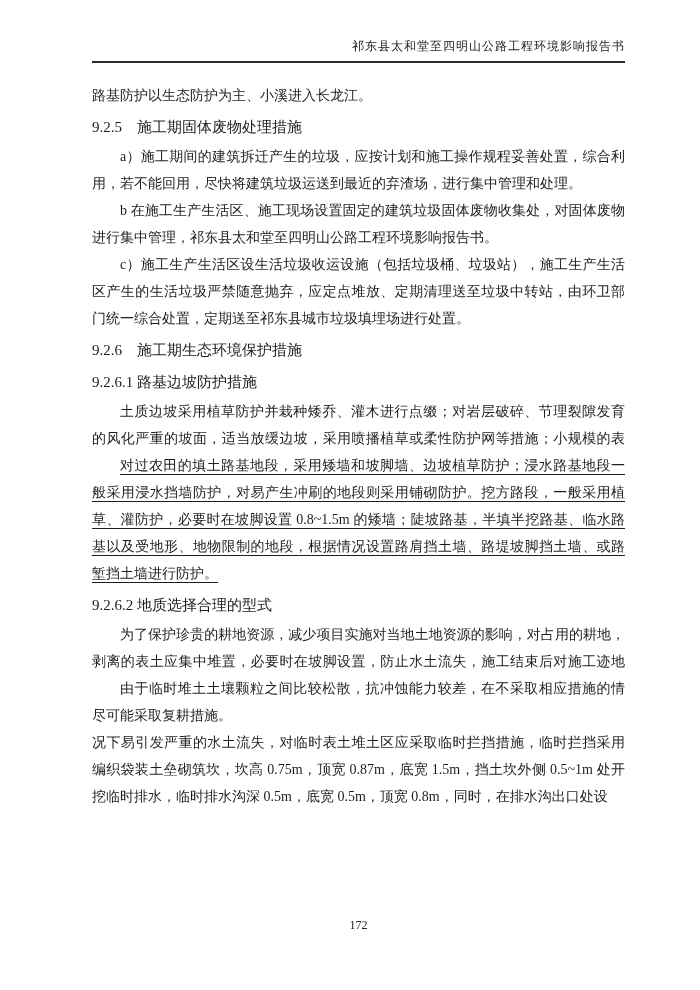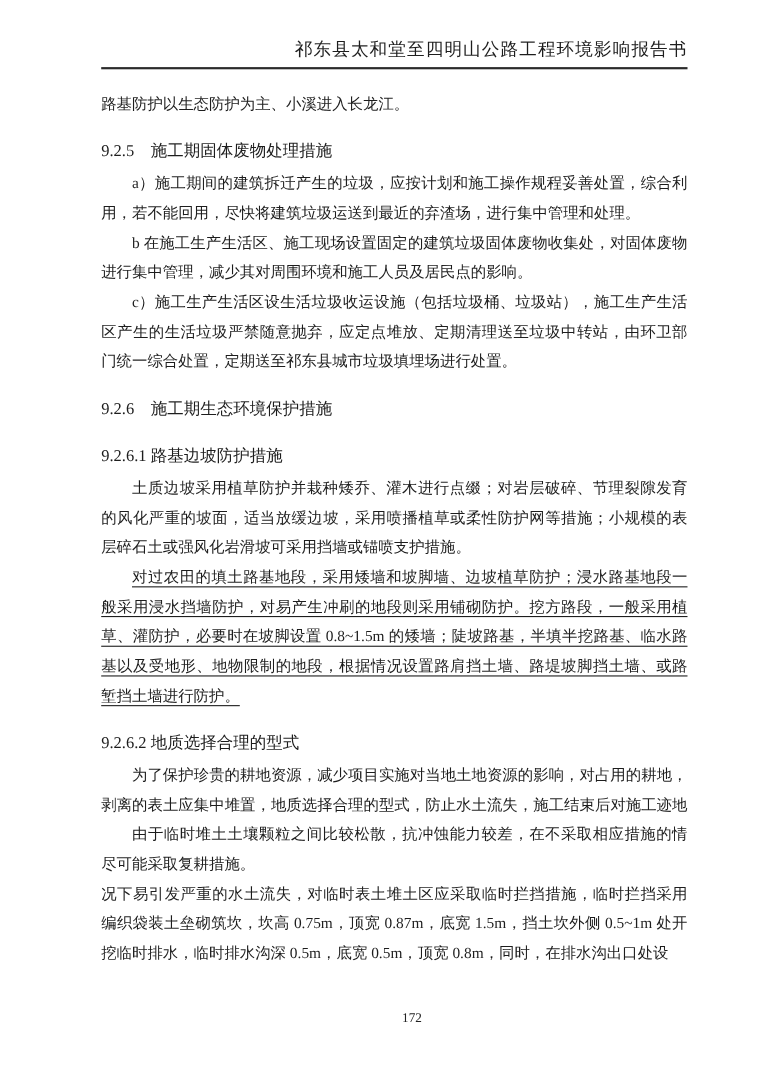--- a/index.html
+++ b/index.html
@@ -11,21 +11,21 @@
     font-family: "Liberation Serif", "DejaVu Serif", serif;
     color: #1d1d1d;
     overflow: hidden;
   }
   .page-header {
     position: absolute;
     left: 92px;
     top: 38px;
     width: 533px;
     text-align: right;
-    font-size: 16px;
+    font-size: 12px;
     letter-spacing: 1px;
     line-height: 16px;
   }
   .header-rule {
     position: absolute;
     left: 92px;
     top: 61px;
     width: 533px;
     height: 2px;
     background: #2b2b2b;
@@ -36,36 +36,36 @@
     top: 82px;
     width: 533px;
     font-size: 14px;
   }
   .line {
     line-height: 27px;
     min-height: 27px;
   }
   .line.heading {
     font-size: 15px;
-    margin-top: 16px;
+    margin-top: 5px;
     margin-bottom: 2px;
   }
   .line.indent { text-indent: 2em; }
   .line.justify {
     text-align: justify;
     text-align-last: justify;
   }
   .line.underline {
     text-decoration: underline;
     text-underline-offset: 4px;
     text-decoration-thickness: 1px;
   }
   .page-footer {
     position: absolute;
-    left: 108px;
+    left: 92px;
     top: 918px;
     width: 533px;
     text-align: center;
     font-size: 12px;
     color: #222222;
   }
 </style>
 </head>
 <body>
 
@@ -73,37 +73,36 @@
   <span>祁东县太和堂至四明山公路工程环境影响报告书</span>
 </div>
 <div class="header-rule"></div>
 
 <div class="document-body">
     <div class="line body">路基防护以生态防护为主、小溪进入长龙江。</div>
     <div class="line heading">9.2.5　施工期固体废物处理措施</div>
     <div class="line body indent justify">a）施工期间的建筑拆迁产生的垃圾，应按计划和施工操作规程妥善处置，综合利</div>
     <div class="line body">用，若不能回用，尽快将建筑垃圾运送到最近的弃渣场，进行集中管理和处理。</div>
     <div class="line body indent justify">b 在施工生产生活区、施工现场设置固定的建筑垃圾固体废物收集处，对固体废物</div>
-    <div class="line body">进行集中管理，减少其对周围环境和施工人员及居民点的影响。</div>
+    <div class="line body">进行集中管理，祁东县太和堂至四明山公路工程环境影响报告书。</div>
     <div class="line body indent justify">c）施工生产生活区设生活垃圾收运设施（包括垃圾桶、垃圾站），施工生产生活</div>
     <div class="line body justify">区产生的生活垃圾严禁随意抛弃，应定点堆放、定期清理送至垃圾中转站，由环卫部</div>
     <div class="line body">门统一综合处置，定期送至祁东县城市垃圾填埋场进行处置。</div>
     <div class="line heading">9.2.6　施工期生态环境保护措施</div>
     <div class="line heading">9.2.6.1 路基边坡防护措施</div>
     <div class="line body indent justify">土质边坡采用植草防护并栽种矮乔、灌木进行点缀；对岩层破碎、节理裂隙发育</div>
     <div class="line body justify">的风化严重的坡面，适当放缓边坡，采用喷播植草或柔性防护网等措施；小规模的表</div>
-    <div class="line body">层碎石土或强风化岩滑坡可采用挡墙或锚喷支护措施。</div>
     <div class="line body indent justify underline">对过农田的填土路基地段，采用矮墙和坡脚墙、边坡植草防护；浸水路基地段一</div>
     <div class="line body justify underline">般采用浸水挡墙防护，对易产生冲刷的地段则采用铺砌防护。挖方路段，一般采用植</div>
     <div class="line body justify underline">草、灌防护，必要时在坡脚设置 0.8~1.5m 的矮墙；陡坡路基，半填半挖路基、临水路</div>
     <div class="line body justify underline">基以及受地形、地物限制的地段，根据情况设置路肩挡土墙、路堤坡脚挡土墙、或路</div>
     <div class="line body underline">堑挡土墙进行防护。</div>
     <div class="line heading">9.2.6.2 地质选择合理的型式</div>
     <div class="line body indent justify">为了保护珍贵的耕地资源，减少项目实施对当地土地资源的影响，对占用的耕地，</div>
-    <div class="line body justify">剥离的表土应集中堆置，地质选择合理的型式，防止水土流失，施工结束后对施工迹地</div>
+    <div class="line body justify">剥离的表土应集中堆置，必要时在坡脚设置，防止水土流失，施工结束后对施工迹地</div>
     <div class="line body indent justify">由于临时堆土土壤颗粒之间比较松散，抗冲蚀能力较差，在不采取相应措施的情</div>
     <div class="line body">尽可能采取复耕措施。</div>
     <div class="line body justify">况下易引发严重的水土流失，对临时表土堆土区应采取临时拦挡措施，临时拦挡采用</div>
     <div class="line body justify">编织袋装土垒砌筑坎，坎高 0.75m，顶宽 0.87m，底宽 1.5m，挡土坎外侧 0.5~1m 处开</div>
     <div class="line body">挖临时排水，临时排水沟深 0.5m，底宽 0.5m，顶宽 0.8m，同时，在排水沟出口处设</div>
   </div>
 
 <div class="page-footer">
   <span>172</span>
 </div>

